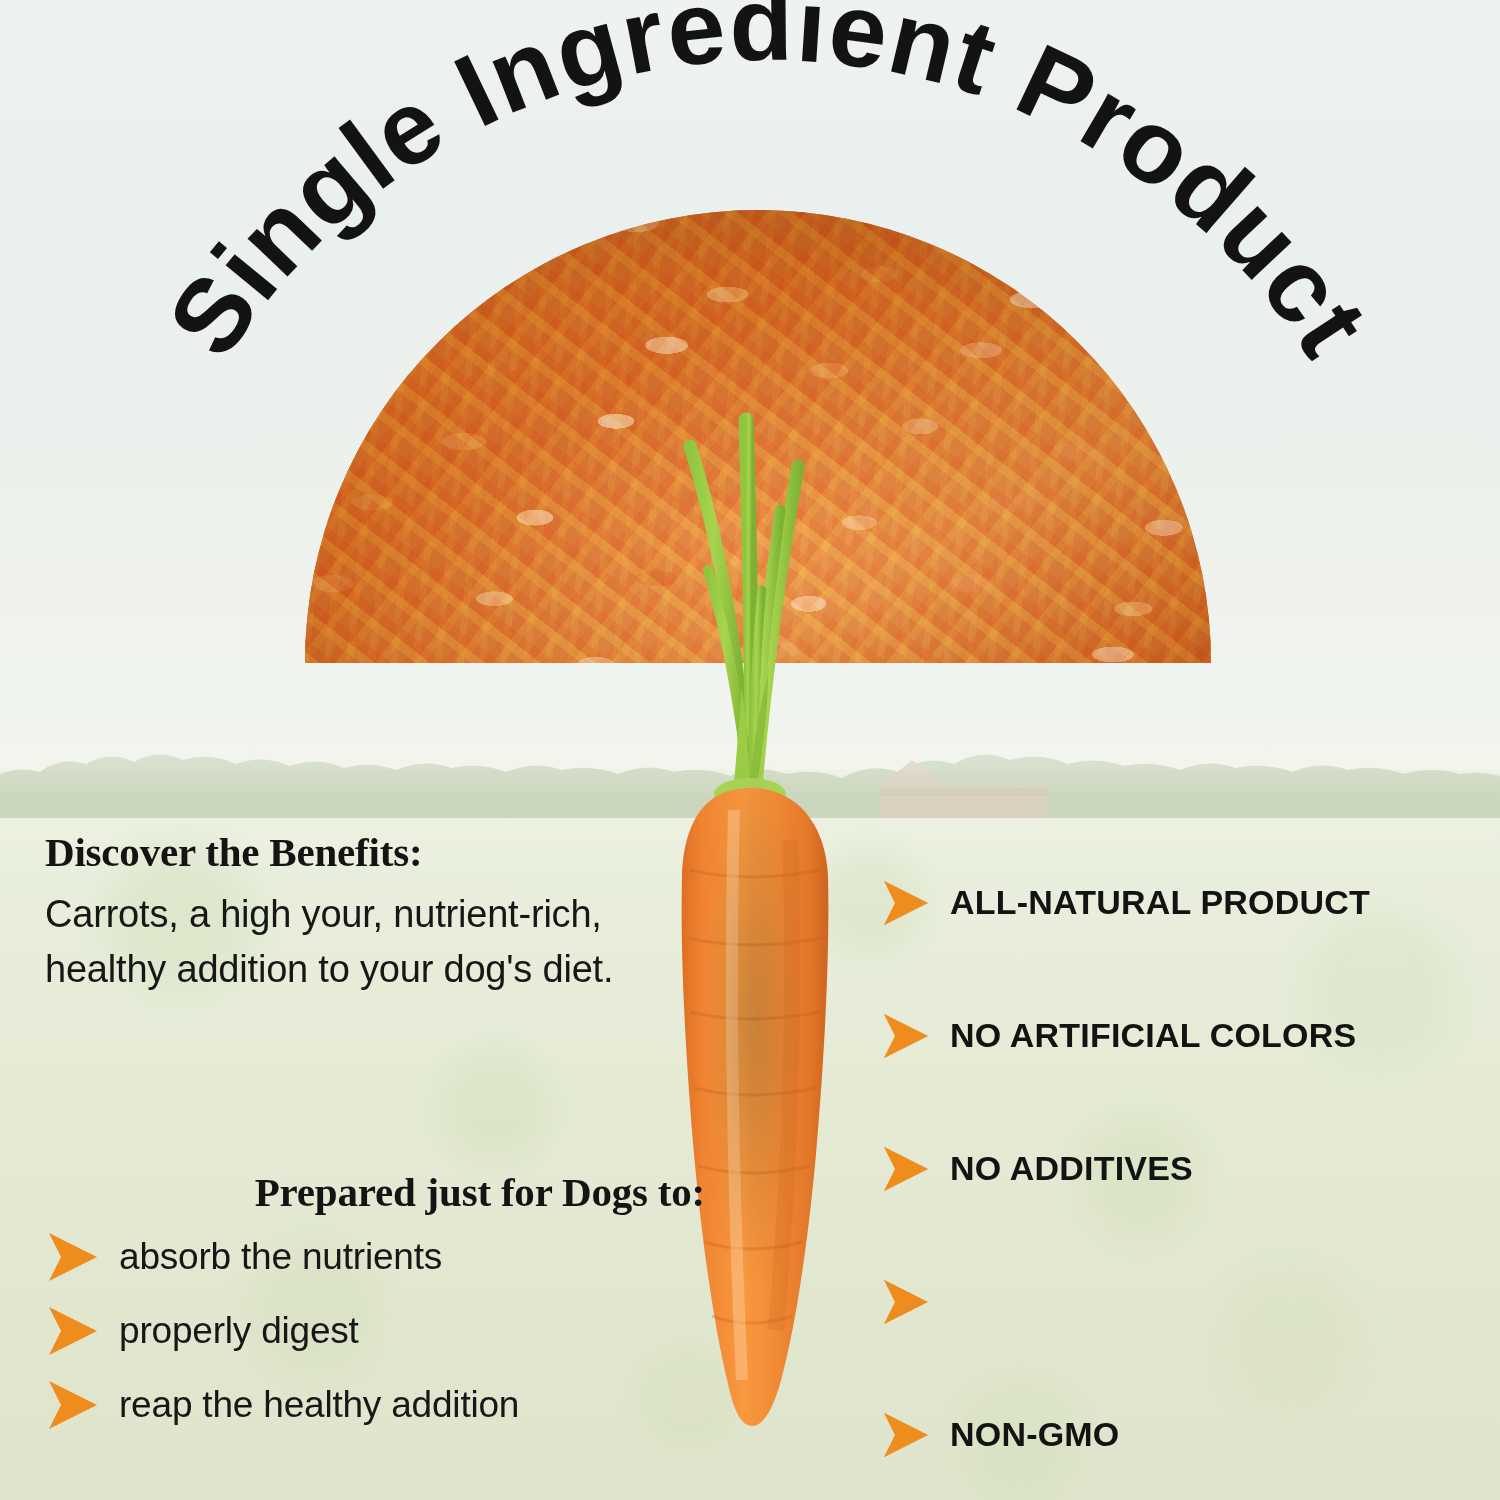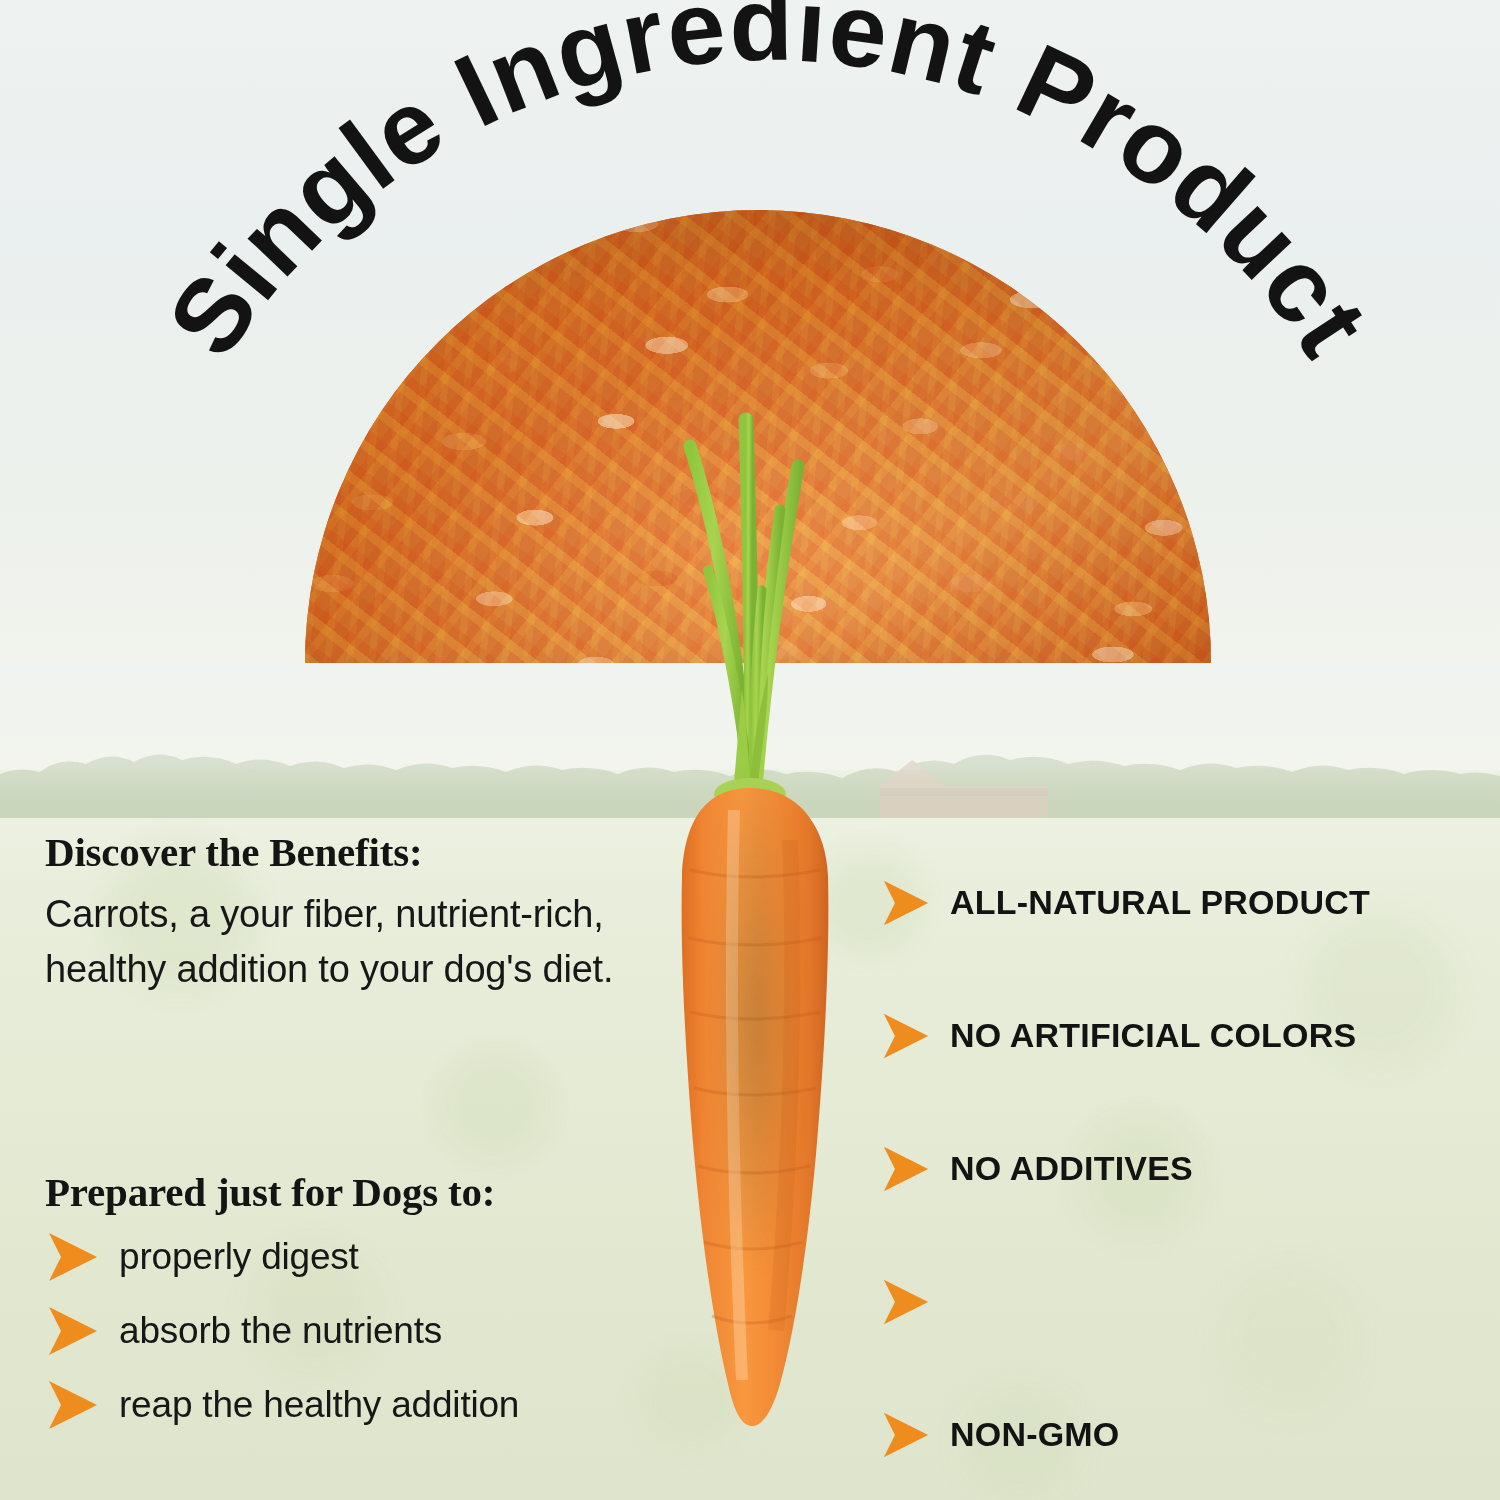--- a/index.html
+++ b/index.html
@@ -129,21 +129,21 @@
   .lcol{position:absolute;left:45px;top:830px;width:640px;}
   .h-bold{
     font-size:41px;font-weight:700;color:#141414;letter-spacing:-.2px;
     margin:0 0 12px 0;line-height:1.1;font-family:Liberation Serif, serif;
   }
   .body-txt{
     font-size:38px;font-weight:400;color:#171717;line-height:1.44;margin:0;
     letter-spacing:-.2px;
   }
   .lcol2{position:absolute;left:45px;top:1170px;width:660px;}
-  .lcol2 .h-bold{margin-bottom:16px;}
+  .lcol2 .h-bold{margin-bottom:16px;text-align:right;}
   .lrow{display:flex;align-items:center;margin-bottom:22px;}
   .lrow .txt{font-size:37px;color:#171717;letter-spacing:-.2px;}
 
   .rcol{position:absolute;left:880px;top:836px;width:600px;}
   .rrow{display:flex;align-items:center;height:133px;text-align:right;}
   .rrow .txt{
     font-size:34px;font-weight:700;color:#131313;letter-spacing:.2px;
     white-space:nowrap;
   }
 
@@ -236,37 +236,37 @@
         <path d="M74,972 Q120,986 172,972"></path>
         <path d="M82,1046 Q120,1060 162,1046"></path>
       </g>
       <path d="M104,540 C100,700 102,900 112,1110" stroke="rgba(255,214,170,.42)" stroke-width="12" fill="none"></path>
       <path d="M160,570 C166,720 160,900 146,1060" stroke="rgba(190,88,26,.17)" stroke-width="16" fill="none"></path>
     </svg>
   </div>
 
   <div class="lcol">
     <div class="h-bold">Discover the Benefits:</div>
-    <p class="body-txt">Carrots, a your fiber, nutrient-rich, healthy addition to your dog's diet.</p>
+    <p class="body-txt">Carrots, a high your, nutrient-rich, healthy addition to your dog's diet.</p>
   </div>
 
   <div class="lcol2">
     <div class="h-bold">Prepared just for Dogs to:</div>
 
     <div class="lrow">
       <svg class="arrow" width="56" height="52" viewBox="0 0 56 52">
         <path d="M4,2 L52,26 L4,50 L16,26 Z" fill="#EE8C1E"></path>
       </svg>
-      <span class="txt">properly digest</span>
+      <span class="txt">absorb the nutrients</span>
     </div>
     <div class="lrow">
       <svg class="arrow" width="56" height="52" viewBox="0 0 56 52">
         <path d="M4,2 L52,26 L4,50 L16,26 Z" fill="#EE8C1E"></path>
       </svg>
-      <span class="txt">absorb the nutrients</span>
+      <span class="txt">properly digest</span>
     </div>
     <div class="lrow">
       <svg class="arrow" width="56" height="52" viewBox="0 0 56 52">
         <path d="M4,2 L52,26 L4,50 L16,26 Z" fill="#EE8C1E"></path>
       </svg>
       <span class="txt">reap the healthy addition</span>
     </div>
   </div>
 
   <div class="rcol">

